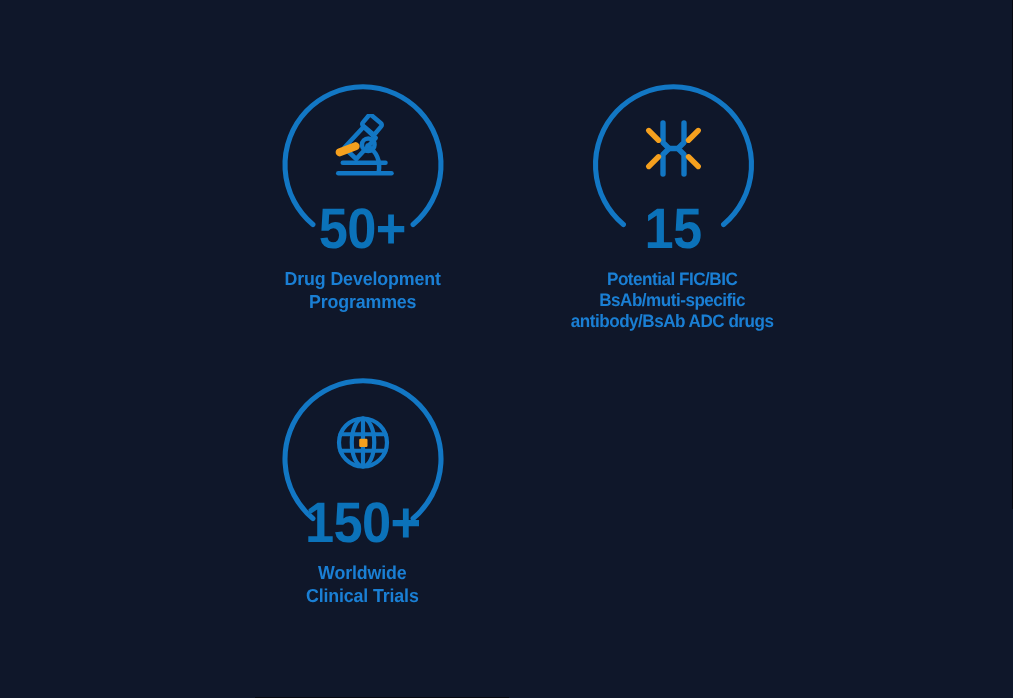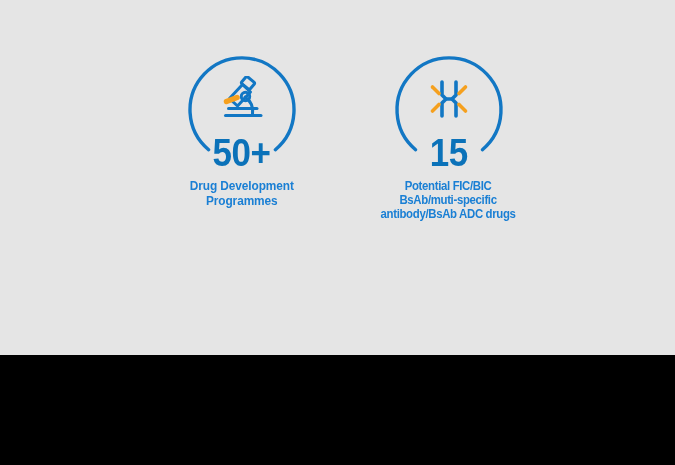--- a/index.html
+++ b/index.html
@@ -12,22 +12,22 @@
     width: 675px;
     height: 465px;
     overflow: hidden;
     font-family: "Liberation Sans", sans-serif;
     -webkit-font-smoothing: antialiased;
   }
 
   .infographic {
     position: relative;
     width: 675px;
-    height: 355px;
-    background: #e5e5e5;
+    height: 465px;
+    background: #0f172a;
   }
 
   
   .stat-grid {
     position: absolute;
     left: 150px;
     top: 48px;
     width: 390px;
     height: 380px;
     display: grid;
@@ -161,15 +161,39 @@
             <path d="M 38.5 33 L 32 26.5" stroke="#f5a01e"></path>
           </svg>
         </div>
       </div>
       <div class="stat-number" style="color:#0b72b9">15</div>
       <div class="stat-caption" style="color:#1a7fd4">Potential FIC/BIC
 BsAb/muti-specific
 antibody/BsAb ADC drugs</div>
     </div>
 
+    <div class="stat-card">
+      <div class="ring-wrap">
+        <svg class="ring-svg" viewBox="0 0 116 116">
+          <path d="M 24.6 101.7 A 52 52 0 1 1 91.4 101.7" fill="none" stroke="#1277c4" stroke-width="3.4" stroke-linecap="round"></path>
+        </svg>
+        <div class="icon-holder">
+          <svg width="44" height="44" viewBox="0 0 44 44" fill="none" stroke="#1277c4" stroke-width="2.8" stroke-linecap="round" stroke-linejoin="round">
+
+            <circle cx="22" cy="22" r="16"></circle>
+
+            <path d="M 7 16.5 L 37 16.5"></path>
+            <path d="M 7 27.5 L 37 27.5"></path>
+
+            <ellipse cx="22" cy="22" rx="7.5" ry="16"></ellipse>
+            <path d="M 22 6 L 22 38"></path>
+
+            <rect x="19.5" y="19.5" width="5.5" height="5.5" rx="0.8" fill="#f5a01e" stroke="none"></rect>
+          </svg>
+        </div>
+      </div>
+      <div class="stat-number" style="color:#0b72b9">150+</div>
+      <div class="stat-caption" style="color:#1a7fd4">Worldwide
+Clinical Trials</div>
+    </div>
 
   </div>
 </div>
 
 </body></html>

